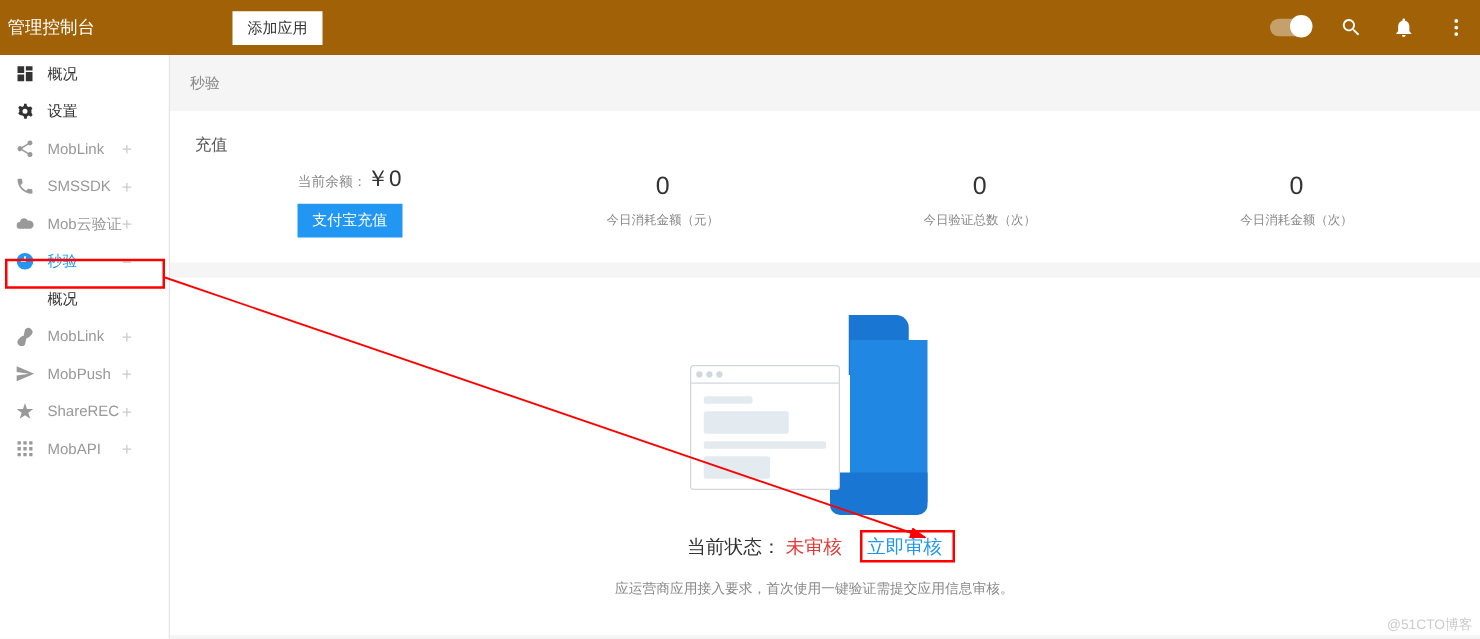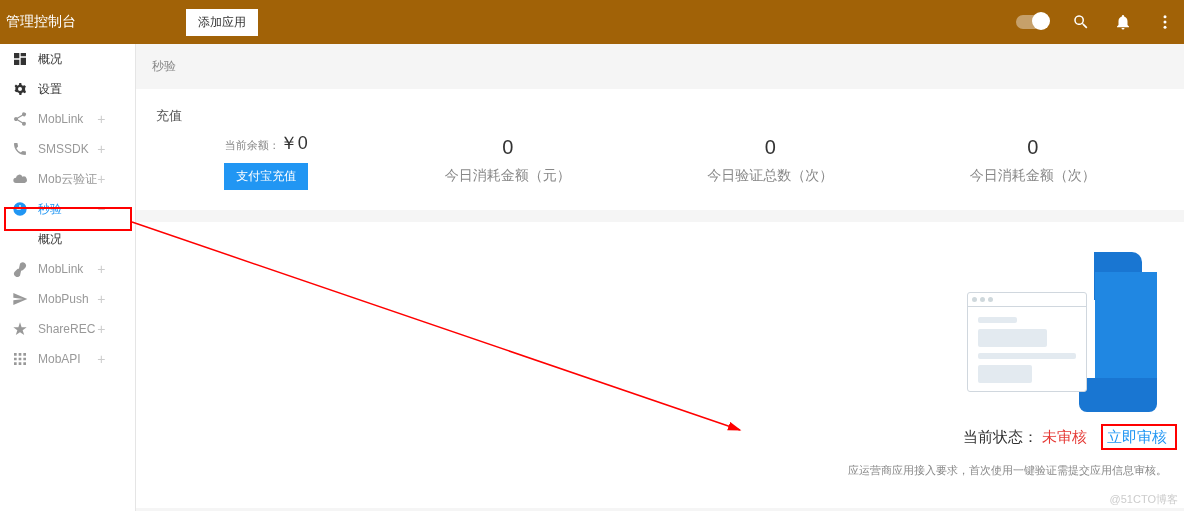--- a/index.html
+++ b/index.html
@@ -31,22 +31,22 @@
 .crumb{font-size:12px;color:#888;padding:14px 16px}
 .panel{background:#fff;margin:0 0 12px 0}
 .rp{padding:18px 20px 20px 20px}
 .rp-title{font-size:13px;color:#555;margin-bottom:4px}
 .stats{display:flex;justify-content:space-around;align-items:center;padding-top:2px}
 .stat{display:flex;flex-direction:column;align-items:center;gap:8px}
 .bal-lbl{font-size:11px;color:#888}
 .bal-val{font-size:18px;color:#333}
 .alipay{background:#2196f3;color:#fff;border:none;padding:5px 12px;font-size:12px;cursor:pointer}
 .sv{font-size:20px;color:#333}
-.sl{font-size:14px;color:#888}
-.empty{background:#fff;display:flex;flex-direction:column;align-items:flex-end;padding:30px 17px 30px 0}
+.sl{font-size:10px;color:#888}
+.empty{background:#fff;display:flex;flex-direction:column;align-items:center;padding:30px 17px 30px 0}
 .illus{width:200px;height:160px;position:relative;margin-bottom:16px}
 .paper-stack{position:absolute;right:5px;top:0;width:90px;height:160px}
 .paper-curl{position:absolute;top:0;right:20px;width:48px;height:48px;background:#1976d2;border-radius:0 10px 0 0}
 .paper-body{position:absolute;top:20px;right:5px;width:62px;height:130px;background:#2087e2}
 .paper-bot{position:absolute;bottom:0;right:5px;width:78px;height:34px;background:#1976d2;border-radius:0 0 8px 8px}
 .browser{position:absolute;left:0;top:40px;width:120px;height:100px;background:#fff;border:1px solid #d0d7de;border-radius:3px}
 .browser-bar{height:14px;border-bottom:1px solid #d0d7de;display:flex;align-items:center;padding-left:4px;gap:3px}
 .dot{width:5px;height:5px;border-radius:50%;background:#cfd8dc}
 .browser-body{padding:10px}
 .line{height:6px;background:#e3eaf0;margin-bottom:6px;border-radius:2px}

